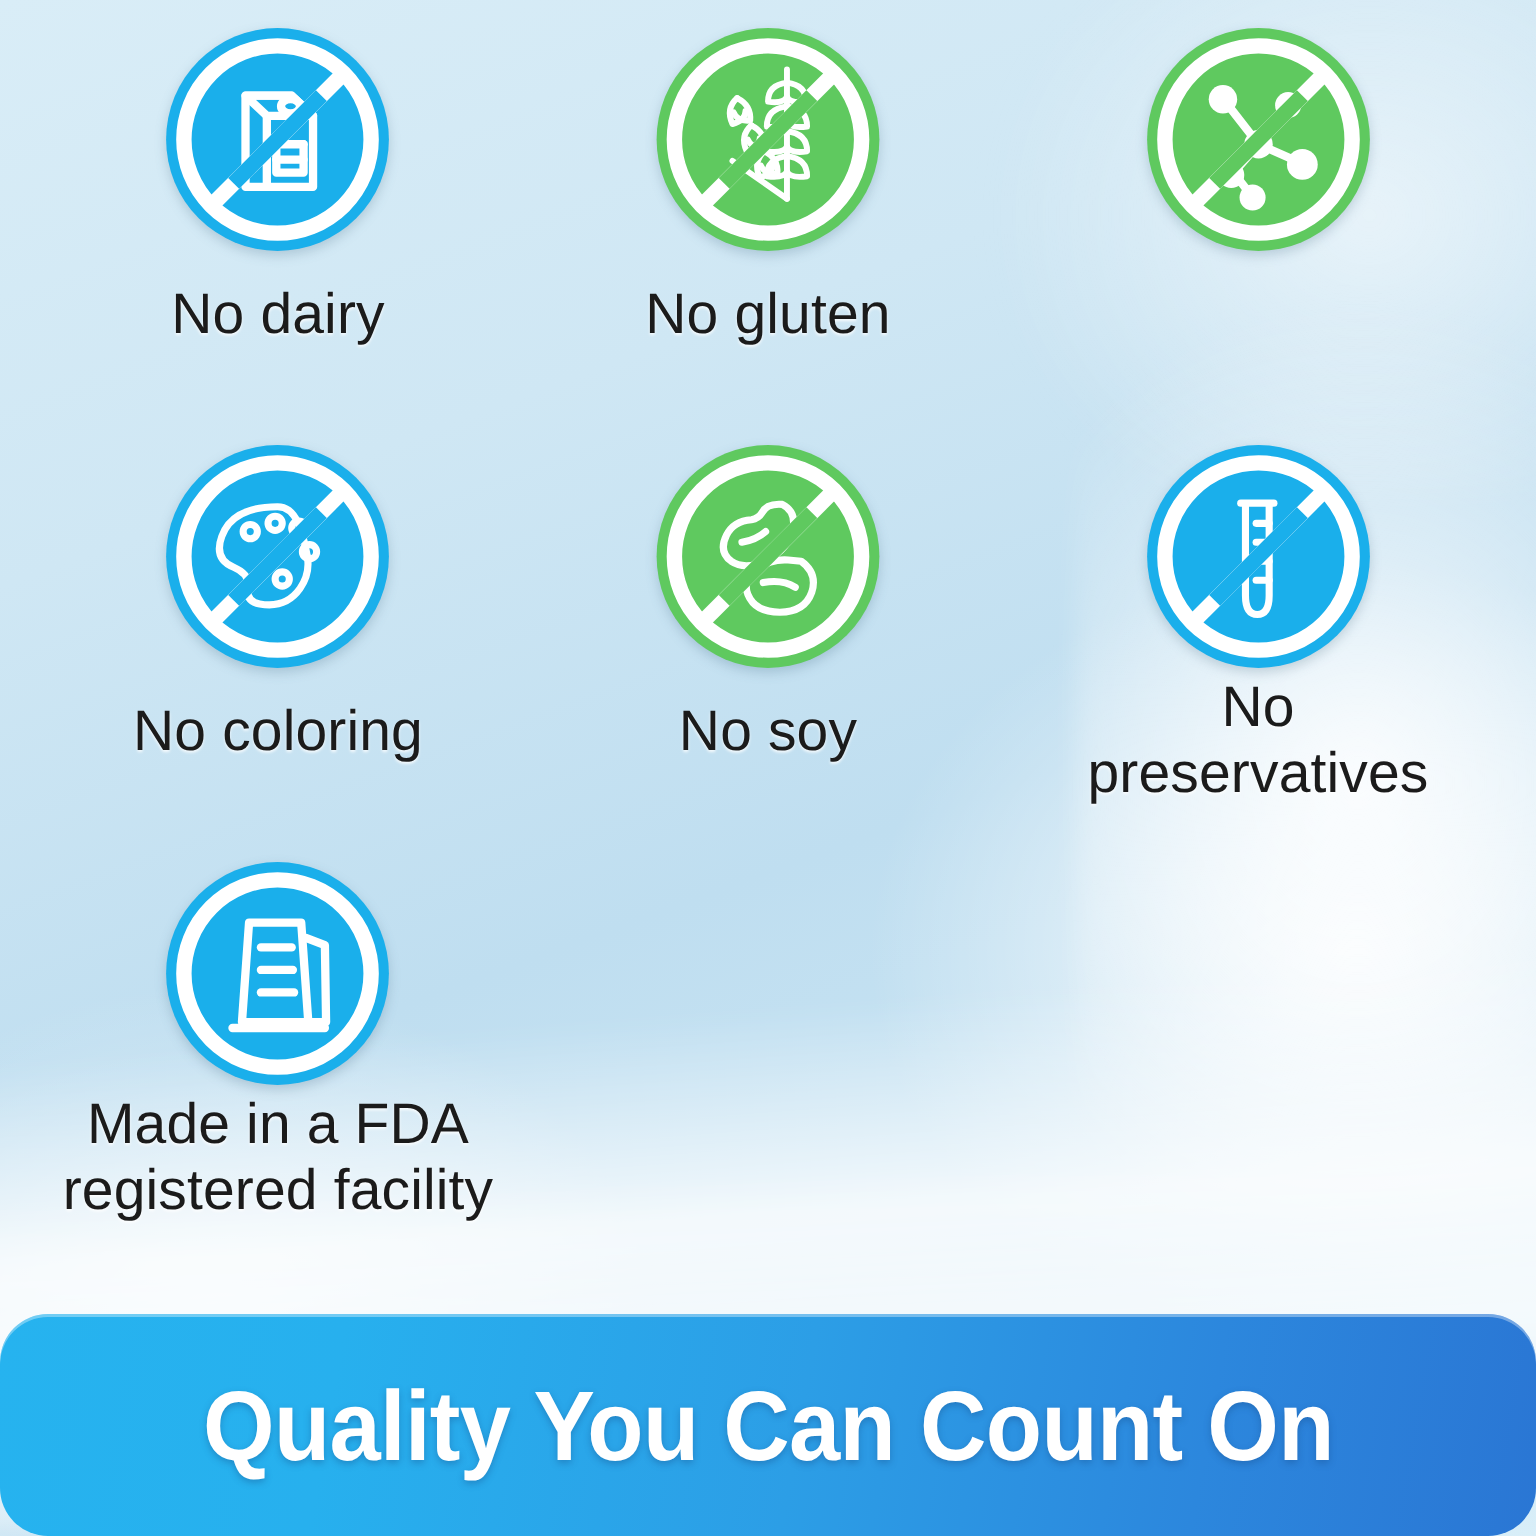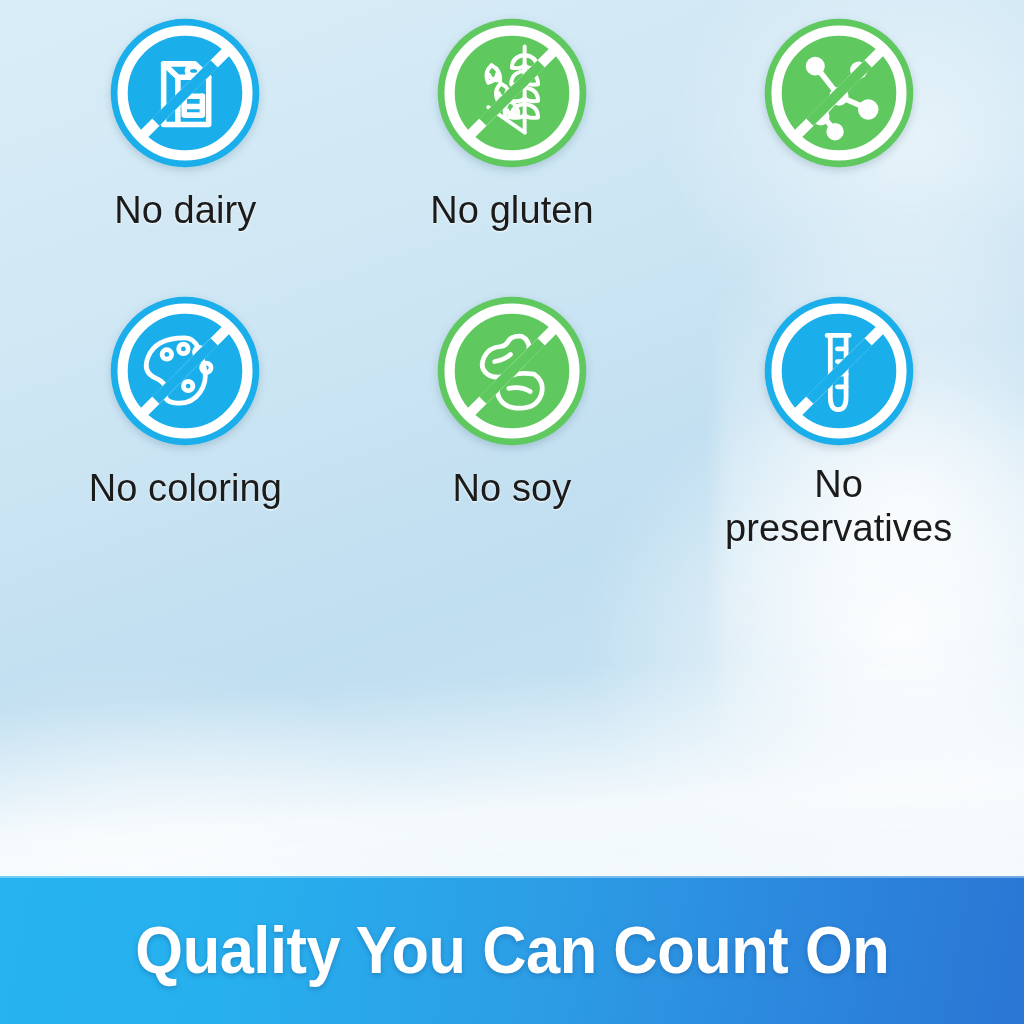--- a/index.html
+++ b/index.html
@@ -100,34 +100,35 @@
     margin-top: 16px;
     font-size: 38px;
     line-height: 1.17;
     color: #1b1b1b;
     text-align: center;
     letter-spacing: 0.1px;
     text-shadow: 0 1px 2px rgba(255,255,255,0.85);
     white-space: pre-line;
     font-weight: 400;
   }
-  .row3 .badge-label { margin-top: 12px; }
+  .row3 .badge-label { margin-top: 0; }
 
   
   .banner {
     position: absolute;
     left: 0;
     bottom: 0;
     width: 1024px;
     height: 148px;
     background: linear-gradient(100deg, #26b3ef 0%, #27b0ee 22%, #2c9ee6 52%, #2c87dd 78%, #2a76d4 100%);
     display: flex;
     align-items: center;
     justify-content: center;
     box-shadow: inset 0 2px 0 rgba(255,255,255,0.35);
+    border-radius: 32px;
   }
   .banner-text {
     color: #ffffff;
     font-size: 66px;
     font-weight: bold;
     letter-spacing: -0.5px;
     text-shadow: 0 2px 5px rgba(20,70,130,0.35);
     font-family: "Liberation Sans", sans-serif;
     transform: scaleX(0.93);
   }
@@ -299,20 +300,38 @@
           <g stroke="#1aafeb" stroke-width="13" stroke-linecap="butt">
             <line x1="63" y1="137" x2="137" y2="63"></line>
           </g>
         </svg>
       </div>
       <div class="badge-label">No
 preservatives</div>
     </div>
 
 
+    <div class="badge row3">
+      <div class="disc-wrap">
+        <svg viewBox="0 0 200 200" aria-hidden="true">
+          <circle cx="100" cy="100" r="94" fill="#1aafeb"></circle>
+          <circle cx="100" cy="100" r="79" fill="none" stroke="#ffffff" stroke-width="13"></circle>
+          <g fill="none" stroke="#ffffff" stroke-width="7" stroke-linejoin="round" stroke-linecap="round">
+            <path d="M76 57 L120 57 L126 141 L70 141 Z"></path>
+            <path d="M124 70 L140 76 L141 141 L126 141"></path>
+            <path d="M62 146 L140 146"></path>
+            <path d="M86 78 L112 78"></path>
+            <path d="M86 97 L113 97"></path>
+            <path d="M86 116 L114 116"></path>
+          </g>
+        </svg>
+      </div>
+      <div class="badge-label">Made in a FDA
+registered facility</div>
+    </div>
 
   </div>
 
   <div class="banner">
     <div class="banner-text">Quality You Can Count On</div>
   </div>
 
 </div>
 
 </body></html>

